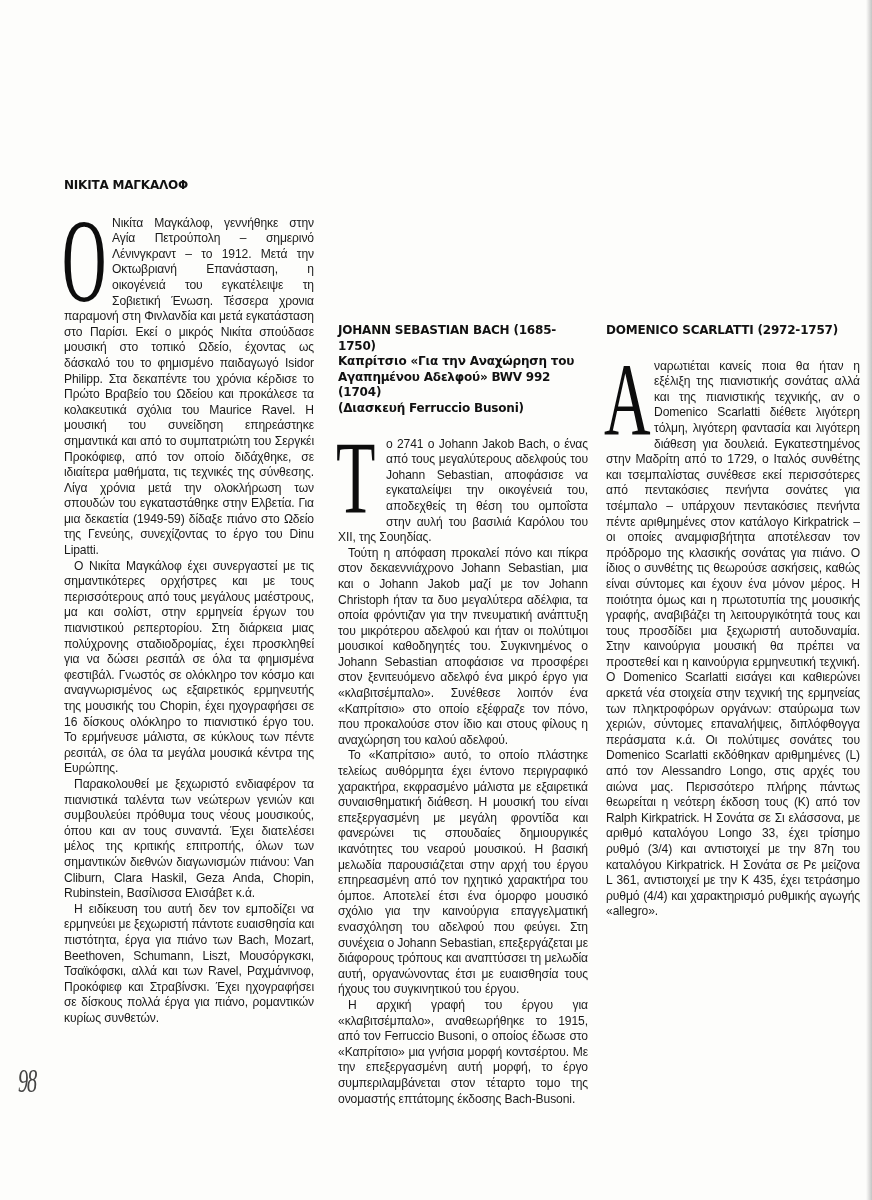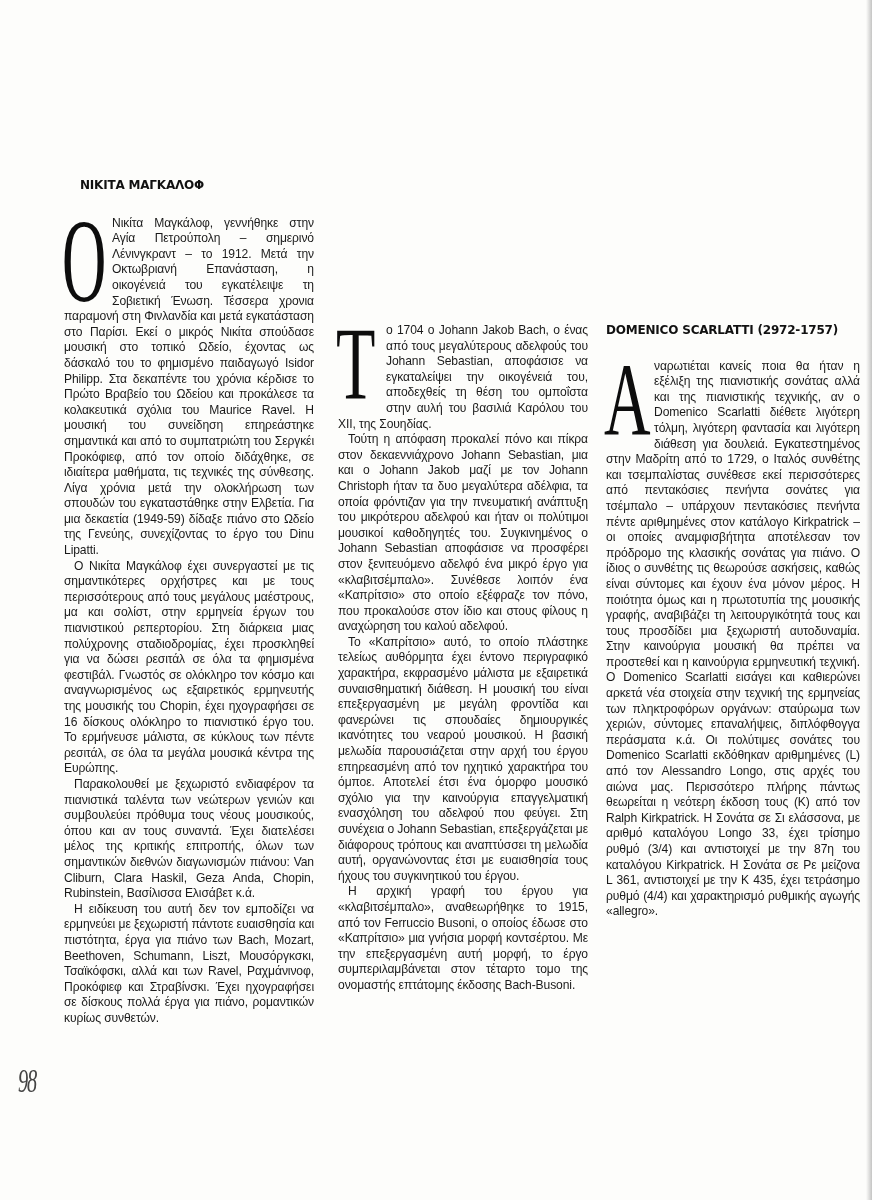--- a/index.html
+++ b/index.html
@@ -27,21 +27,21 @@
 
   .title {
     font-family: "DejaVu Sans", sans-serif;
     font-weight: bold;
     font-size: 12px;
     line-height: 15.6px;
     letter-spacing: -0.2px;
     text-align: left;
     color: #111;
   }
-  .title-left { margin-bottom: 22px; margin-left: 16px; }
+  .title-left { margin-bottom: 22px; }
   .title-block { margin-bottom: 20px; }
 
   p { text-indent: 10px; }
   p.first { text-indent: 0; }
   .dropcap {
     float: left;
     font-family: "Liberation Serif", "DejaVu Serif", serif;
     font-size: 104px;
     line-height: 78px;
     height: 80px;
@@ -72,22 +72,27 @@
   <div class="title title-left">ΝΙΚΙΤΑ ΜΑΓΚΑΛΟΦ</div>
   <p class="first">
     <span class="dropcap o">Ο</span><span> Νικίτα Μαγκάλοφ, γεννήθηκε στην Αγία Πετρούπολη – σημερινό Λένινγκραντ – το 1912. Μετά την Οκτωβριανή Επανάσταση, η οικογένειά του εγκατέλειψε τη Σοβιετική Ένωση. Τέσσερα χρονια παραμονή στη Φινλανδία και μετά εγκατάσταση στο Παρίσι. Εκεί ο μικρός Νικίτα σπούδασε μουσική στο τοπικό Ωδείο, έχοντας ως δάσκαλό του το φημισμένο παιδαγωγό Isidor Philipp. Στα δεκαπέντε του χρόνια κέρδισε το Πρώτο Βραβείο του Ωδείου και προκάλεσε τα κολακευτικά σχόλια του Maurice Ravel. Η μουσική του συνείδηση επηρεάστηκε σημαντικά και από το συμπατριώτη του Σεργκέι Προκόφιεφ, από τον οποίο διδάχθηκε, σε ιδιαίτερα μαθήματα, τις τεχνικές της σύνθεσης. Λίγα χρόνια μετά την ολοκλήρωση των σπουδών του εγκαταστάθηκε στην Ελβετία. Για μια δεκαετία (1949-59) δίδαξε πιάνο στο Ωδείο της Γενεύης, συνεχίζοντας το έργο του Dinu Lipatti.</span>
   </p>
   <p>Ο Νικίτα Μαγκάλοφ έχει συνεργαστεί με τις σημαντικότερες ορχήστρες και με τους περισσότερους από τους μεγάλους μαέστρους, μα και σολίστ, στην ερμηνεία έργων του πιανιστικού ρεπερτορίου. Στη διάρκεια μιας πολύχρονης σταδιοδρομίας, έχει προσκληθεί για να δώσει ρεσιτάλ σε όλα τα φημισμένα φεστιβάλ. Γνωστός σε ολόκληρο τον κόσμο και αναγνωρισμένος ως εξαιρετικός ερμηνευτής της μουσικής του Chopin, έχει ηχογραφήσει σε 16 δίσκους ολόκληρο το πιανιστικό έργο του. Το ερμήνευσε μάλιστα, σε κύκλους των πέντε ρεσιτάλ, σε όλα τα μεγάλα μουσικά κέντρα της Ευρώπης.</p>
   <p>Παρακολουθεί με ξεχωριστό ενδιαφέρον τα πιανιστικά ταλέντα των νεώτερων γενιών και συμβουλεύει πρόθυμα τους νέους μουσικούς, όπου και αν τους συναντά. Έχει διατελέσει μέλος της κριτικής επιτροπής, όλων των σημαντικών διεθνών διαγωνισμών πιάνου: Van Cliburn, Clara Haskil, Geza Anda, Chopin, Rubinstein, Βασίλισσα Ελισάβετ κ.ά.</p>
   <p>Η ειδίκευση του αυτή δεν τον εμποδίζει να ερμηνεύει με ξεχωριστή πάντοτε ευαισθησία και πιστότητα, έργα για πιάνο των Bach, Mozart, Beethoven, Schumann, Liszt, Μουσόργκσκι, Τσαϊκόφσκι, αλλά και των Ravel, Ραχμάνινοφ, Προκόφιεφ και Στραβίνσκι. Έχει ηχογραφήσει σε δίσκους πολλά έργα για πιάνο, ρομαντικών κυρίως συνθετών.</p>
 </div>
 
 <div class="col col-middle">
+  <div class="title-block">
+    <div class="title">JOHANN SEBASTIAN BACH (1685-1750)</div>
+    <div class="title">Καπρίτσιο «Για την Αναχώρηση του Αγαπημένου Αδελφού» BWV 992 (1704)</div>
+    <div class="title">(Διασκευή Ferruccio Busoni)</div>
+  </div>
   <p class="first">
-    <span class="dropcap">Τ</span><span>ο 1704 ο Johann Jakob Bach, ο ένας από τους μεγαλύτερους αδελφούς του Johann Sebastian, αποφάσισε να εγκαταλείψει την οικογένειά του, αποδεχθείς τη θέση του ομποΐστα στην αυλή του βασιλιά Καρόλου του XII, της Σουηδίας.</span>
+    <span class="dropcap">Τ</span><span>ο 2741 ο Johann Jakob Bach, ο ένας από τους μεγαλύτερους αδελφούς του Johann Sebastian, αποφάσισε να εγκαταλείψει την οικογένειά του, αποδεχθείς τη θέση του ομποΐστα στην αυλή του βασιλιά Καρόλου του XII, της Σουηδίας.</span>
   </p>
   <p>Τούτη η απόφαση προκαλεί πόνο και πίκρα στον δεκαεννιάχρονο Johann Sebastian, μια και ο Johann Jakob μαζί με τον Johann Christoph ήταν τα δυο μεγαλύτερα αδέλφια, τα οποία φρόντιζαν για την πνευματική ανάπτυξη του μικρότερου αδελφού και ήταν οι πολύτιμοι μουσικοί καθοδηγητές του. Συγκινημένος ο Johann Sebastian αποφάσισε να προσφέρει στον ξενιτευόμενο αδελφό ένα μικρό έργο για «κλαβιτσέμπαλο». Συνέθεσε λοιπόν ένα «Καπρίτσιο» στο οποίο εξέφραζε τον πόνο, που προκαλούσε στον ίδιο και στους φίλους η αναχώρηση του καλού αδελφού.</p>
   <p>Το «Καπρίτσιο» αυτό, το οποίο πλάστηκε τελείως αυθόρμητα έχει έντονο περιγραφικό χαρακτήρα, εκφρασμένο μάλιστα με εξαιρετικά συναισθηματική διάθεση. Η μουσική του είναι επεξεργασμένη με μεγάλη φροντίδα και φανερώνει τις σπουδαίες δημιουργικές ικανότητες του νεαρού μουσικού. Η βασική μελωδία παρουσιάζεται στην αρχή του έργου επηρεασμένη από τον ηχητικό χαρακτήρα του όμποε. Αποτελεί έτσι ένα όμορφο μουσικό σχόλιο για την καινούργια επαγγελματική ενασχόληση του αδελφού που φεύγει. Στη συνέχεια ο Johann Sebastian, επεξεργάζεται με διάφορους τρόπους και αναπτύσσει τη μελωδία αυτή, οργανώνοντας έτσι με ευαισθησία τους ήχους του συγκινητικού του έργου.</p>
   <p>Η αρχική γραφή του έργου για «κλαβιτσέμπαλο», αναθεωρήθηκε το 1915, από τον Ferruccio Busoni, ο οποίος έδωσε στο «Καπρίτσιο» μια γνήσια μορφή κοντσέρτου. Με την επεξεργασμένη αυτή μορφή, το έργο συμπεριλαμβάνεται στον τέταρτο τομο της ονομαστής επτάτομης έκδοσης Bach-Busoni.</p>
 </div>
 
 <div class="col col-right">
   <div class="title-block">
     <div class="title">DOMENICO SCARLATTI (2972-1757)</div>
   </div>

